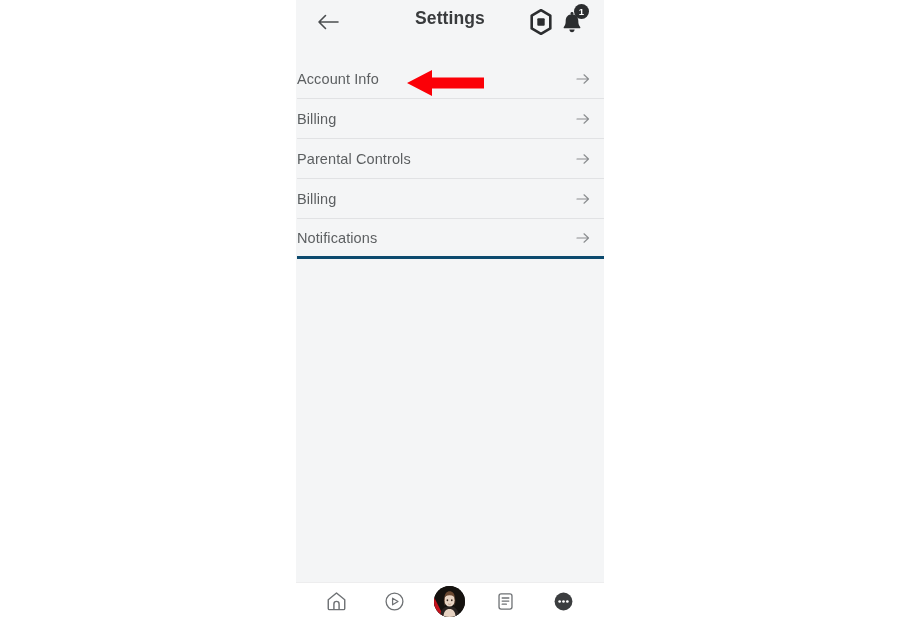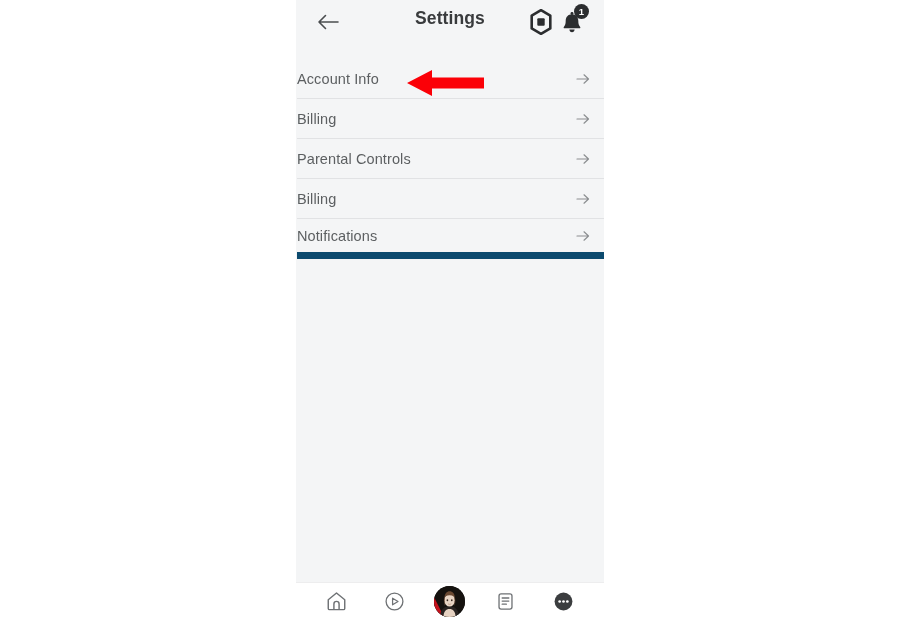--- a/index.html
+++ b/index.html
@@ -98,21 +98,21 @@
   .row {
     position: relative;
     margin-left: 1px;
     height: 40px;
     display: flex;
     align-items: center;
     box-sizing: border-box;
     border-bottom: 1px solid #e1e2e4;
     cursor: pointer;
   }
-  .row:last-child { border-bottom: 7px solid #0c4a6e; }
+  .row:last-child { border-bottom: 3px solid #0c4a6e; }
   .row-label {
     font-size: 14.5px;
     font-weight: 500;
     color: #5c5f61;
     letter-spacing: 0.1px;
   }
   .row-chevron {
     position: absolute;
     right: 14px;
     top: 50%;

